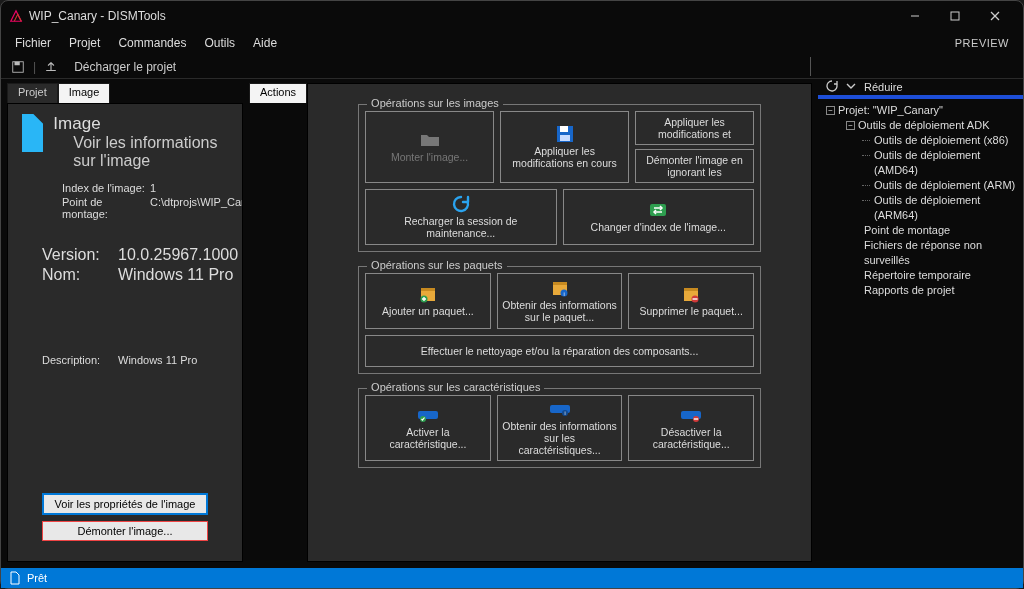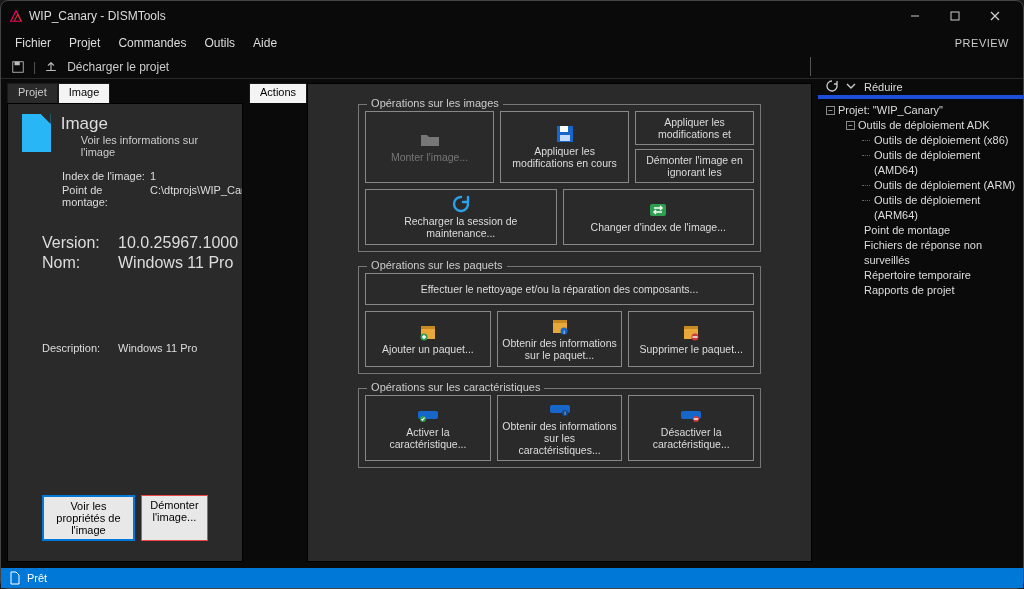--- a/index.html
+++ b/index.html
@@ -8,21 +8,21 @@
 .titlebar { height: 30px; display: flex; align-items: center; padding: 0 8px; color: #ddd; font-size: 12px; }
 .titlebar .ticon { width: 14px; height: 14px; margin-right: 6px; }
 .titlebar .spacer { flex: 1; }
 .winbtn { width: 40px; height: 28px; display: flex; align-items: center; justify-content: center; color: #ccc; font-size: 11px; }
 .winbtn svg { stroke: #ccc; }
 .menubar { height: 24px; display: flex; align-items: center; padding: 0 14px; color: #ddd; font-size: 12px; gap: 18px; }
 .menubar .spacer { flex: 1; }
 .menubar .preview { font-size: 11px; letter-spacing: 0.5px; color: #ccc; }
 .toolbar { height: 24px; display: flex; align-items: center; padding: 0 10px; gap: 8px; color: #ccc; font-size: 12px; border-bottom: 1px solid #2a2a2a; position: relative; }
 .toolbar .sep { position:absolute; right:212px; top:2px; bottom:2px; border-left:1px solid #555; }
-.toolbar .tbtn { display:flex; align-items:center; gap:9px; }
+.toolbar .tbtn { display:flex; align-items:center; gap:16px; }
 .toolbar svg { width:14px; height:14px; }
 .toolbar-right-btns { position:absolute; right:200px; top:0; bottom:0; display:flex; align-items:center; gap:8px; }
 .body { flex:1; display:flex; overflow:hidden; }
 .leftcol { width:248px; padding:4px 6px 6px 6px; display:flex; flex-direction:column; }
 .midcol { flex:1; padding:4px 6px 6px 0; display:flex; }
 .rightcol { width:205px; display:flex; flex-direction:column; color:#ddd; font-size:11px; }
 .rightcol .rchdr { height:20px; display:flex; align-items:center; gap:8px; padding:0 8px; border-bottom:4px solid #1d4ed8; }
 .rightcol .rchdr .sp { flex:1; }
 .treebody { padding:4px 6px; line-height:15px; }
 .treebody .indent0{padding-left:2px;} .treebody .indent1{padding-left:22px;} .treebody .indent2{padding-left:50px; position:relative;} .treebody .indent2::before{content:""; position:absolute; left:38px; top:7px; width:8px; border-top:1px dotted #666;}
@@ -30,26 +30,26 @@
 .treebody .plus{display:inline-block;width:9px;height:9px;border:1px solid #888;line-height:7px;text-align:center;font-size:8px;margin-right:3px;vertical-align:1px;}
 .panel { flex:1; background:#2a2a2a; border:1px solid #000; display:flex; flex-direction:column; }
 .tabs { display:flex; height:20px; }
 .tab { padding:2px 10px; font-size:11px; background:#2a2a2a; color:#ccc; border:1px solid #1a1a1a; border-bottom:none; }
 .tab.active { background:#f4f4f4; color:#000; }
 .panel-inner { flex:1; background:#2a2a2a; padding:10px 14px; color:#ddd; font-size:11px; overflow:hidden; }
 .imghdr { display:flex; gap:10px; align-items:flex-start; margin-bottom:12px;}
 .imghdr .docicon { width:30px; height:38px; background:#29b6f6; position:relative; }
 .imghdr .docicon::after{content:"";position:absolute;top:0;right:0;width:10px;height:10px;background:#2a2a2a;clip-path:polygon(0 0,100% 100%,100% 0);}
 .imghdr h2 { font-size:17px; font-weight:400; }
-.imghdr .sub { font-size:11px; color:#ccc;margin-left:20px; }
+.imghdr .sub { font-size:16px; color:#ccc;margin-left:20px; }
 .kv { display:grid; grid-template-columns: 88px 1fr; row-gap:2px; font-size:11px; margin-bottom:26px;margin-left:40px;}
 .kv .k{color:#ddd;} .kv .v{color:#ddd;}
 .kv2 { display:grid; grid-template-columns: 76px 1fr; row-gap:2px; font-size:16px; padding-left:20px; margin-bottom:70px;}
 .kv3 { display:grid; grid-template-columns: 76px 1fr; font-size:11px; padding-left:20px;}
-.bottom-btns{margin-top:auto; display:flex; flex-direction:row; gap:6px; padding:0 20px 10px;}
+.bottom-btns{margin-top:auto; display:flex; flex-direction:column; gap:6px; padding:0 20px 10px;}
 .btn { background:#e8e8e8; color:#000; font-size:11px; text-align:center; padding:3px 8px; border:1px solid #ef4444; }
 .btn.primary{border:2px solid #0078d7;}
 
 .actions-body{padding:20px 50px; color:#ddd;}
 .fieldset{border:1px solid #777; margin-bottom:14px; padding:6px 6px 6px 6px; position:relative;}
 .fieldset .legend{position:absolute; top:-8px; left:8px; background:#2a2a2a; padding:0 4px; font-size:11px; color:#ccc;}
 .fsrow{display:flex; gap:6px; margin-bottom:6px;}
 .fsrow:last-child{margin-bottom:0;}
 .abtn{flex:1; border:1px solid #888; background:#2a2a2a; color:#ddd; font-size:10.5px; text-align:center; display:flex; flex-direction:column; align-items:center; justify-content:center; padding:4px 4px; min-height:32px; line-height:12px;}
 .abtn.tall{min-height:56px;}
@@ -209,23 +209,20 @@
                     </svg>
                   </div>
                 <span>Changer d'index de l'image...</span>
               </div>
             </div>
           </div>
 
           <div class="fieldset">
             <div class="legend">Opérations sur les paquets</div>
             <div class="fsrow">
-              <div class="abtn">Effectuer le nettoyage et/ou la réparation des composants...</div>
-            </div>
-            <div class="fsrow">
               <div class="abtn tall">
                 <div class="aicon">
                     <svg width="20" height="18" viewBox="0 0 20 18">
                       <rect x="3" y="5" width="14" height="11" fill="#e8a93a"></rect>
                       <rect x="3" y="3" width="14" height="3" fill="#c78a20"></rect>
                       <circle cx="6" cy="14" r="3.5" fill="#2e9e4f"></circle>
                       <path d="M6 12v4M4 14h4" stroke="#fff" stroke-width="1.4"></path>
                     </svg>
                   </div>
                 <span>Ajouter un paquet...</span>
@@ -245,20 +242,23 @@
                 <div class="aicon">
                     <svg width="20" height="18" viewBox="0 0 20 18">
                       <rect x="3" y="5" width="14" height="11" fill="#e8a93a"></rect>
                       <rect x="3" y="3" width="14" height="3" fill="#c78a20"></rect>
                       <circle cx="14" cy="14" r="3.5" fill="#d03a3a"></circle>
                       <rect x="11.5" y="13.3" width="5" height="1.4" fill="#fff"></rect>
                     </svg>
                   </div>
                 <span>Supprimer le paquet...</span>
               </div>
+            </div>
+            <div class="fsrow">
+              <div class="abtn">Effectuer le nettoyage et/ou la réparation des composants...</div>
             </div>
           </div>
 
           <div class="fieldset">
             <div class="legend">Opérations sur les caractéristiques</div>
             <div class="fsrow">
               <div class="abtn tall">
                 <div class="aicon">
                     <svg width="22" height="14" viewBox="0 0 22 14">
                       <rect x="1" y="3" width="20" height="8" rx="2" fill="#1766c9"></rect>

